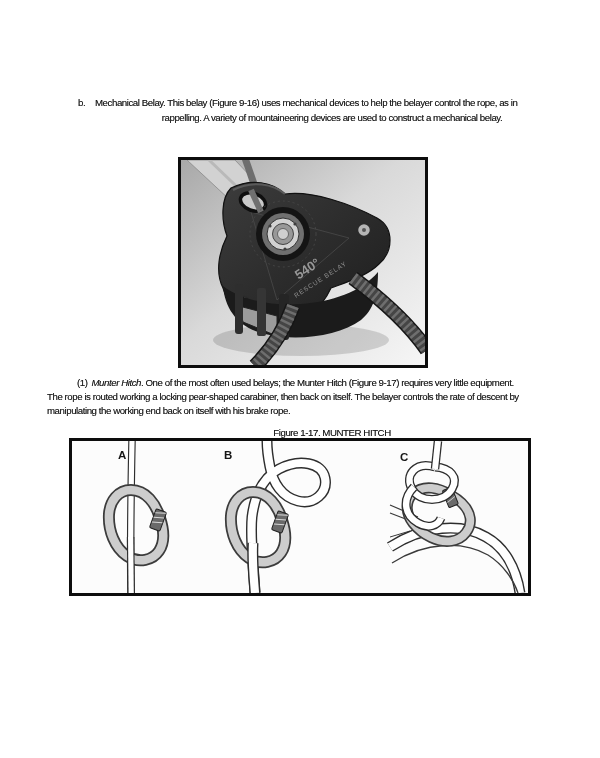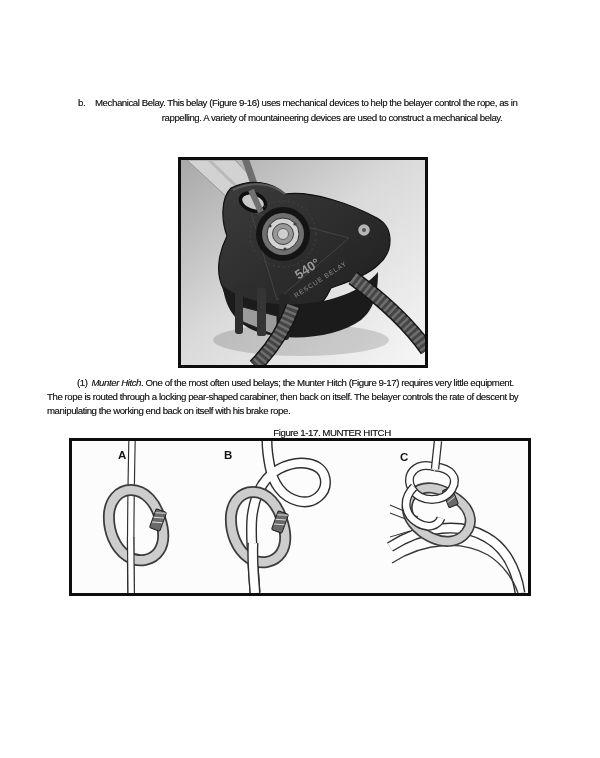--- a/index.html
+++ b/index.html
@@ -102,21 +102,21 @@
         <path d="M 172,118 C 204,142 228,164 246,190" stroke="#161616" stroke-width="15" fill="none"></path>
         <path d="M 172,118 C 204,142 228,164 246,190" stroke="#454545" stroke-width="12" fill="none"></path>
         <path d="M 172,118 C 204,142 228,164 246,190" stroke="#6e6e6e" stroke-width="12" fill="none" stroke-dasharray="2.5 3"></path>
       </g>
     </svg>
   </figure>
 
   <div class="line" style="top:376px;left:77px">
     <span class="marker-1">(1)</span><span class="it">Munter Hitch</span><span>. One of the most often used belays; the Munter Hitch (Figure 9-17) requires very little equipment.</span>
   </div>
-  <div class="line" style="top:390px;left:47px">The rope is routed through a locking pear-shaped carabiner, then back on itself. The belayer controls the rate of descent by</div>
+  <div class="line" style="top:390px;left:47px">The rope is routed working a locking pear-shaped carabiner, then back on itself. The belayer controls the rate of descent by</div>
   <div class="line" style="top:404px;left:47px">manipulating the working end back on itself with his brake rope.</div>
 
   <div class="line center" style="top:426px">Figure 1-17. MUNTER HITCH</div>
 
   <figure class="munter">
     <svg viewBox="0 0 456 152" preserveAspectRatio="none">
       <defs>
         <g id="biner">
           <path d="M -5,-36 C -18,-36 -26,-25 -27,-12 C -28,5 -21,22 -9,30 C 3,38 17,34 23,25
                    C 29,16 28,4 24,-8 C 20,-22 10,-36 -5,-36 Z" fill="none" stroke="#3c3c3c" stroke-width="12"></path>

